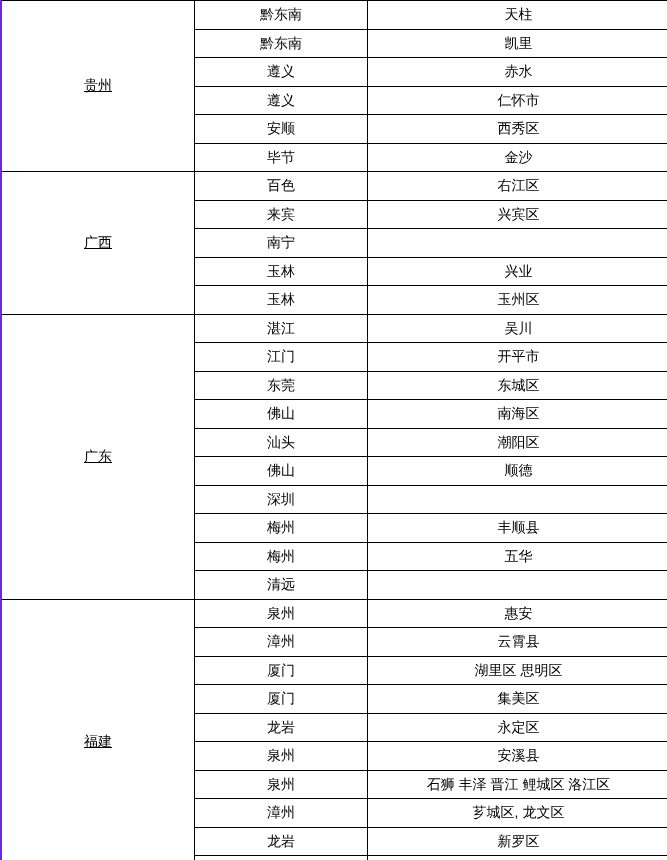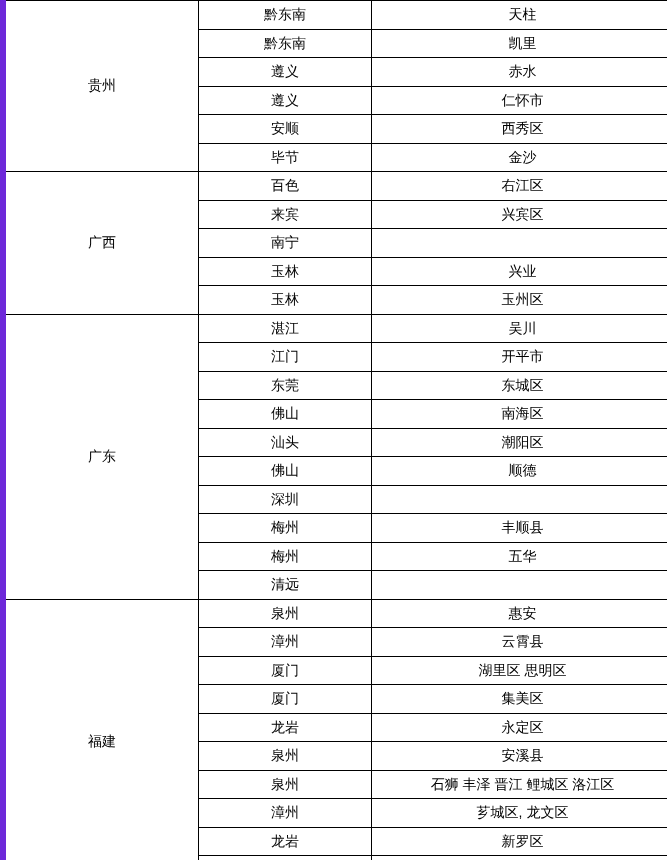--- a/index.html
+++ b/index.html
@@ -34,21 +34,22 @@
     width: 192px;
   }
   td.col-city {
     width: 172px;
   }
   td.col-district {
     width: 301px;
   }
   
   table.region-table td.col-province {
-    border-left: 6px solid #6d28d9;
+    border-left: 2px solid #6d28d9;
+    text-decoration: underline;
   }
   table.region-table tr:first-child td {
     border-top: 1px solid #000000;
   }
   .empty-cell {
     color: transparent;
   }
 </style>
 </head>
 <body>

